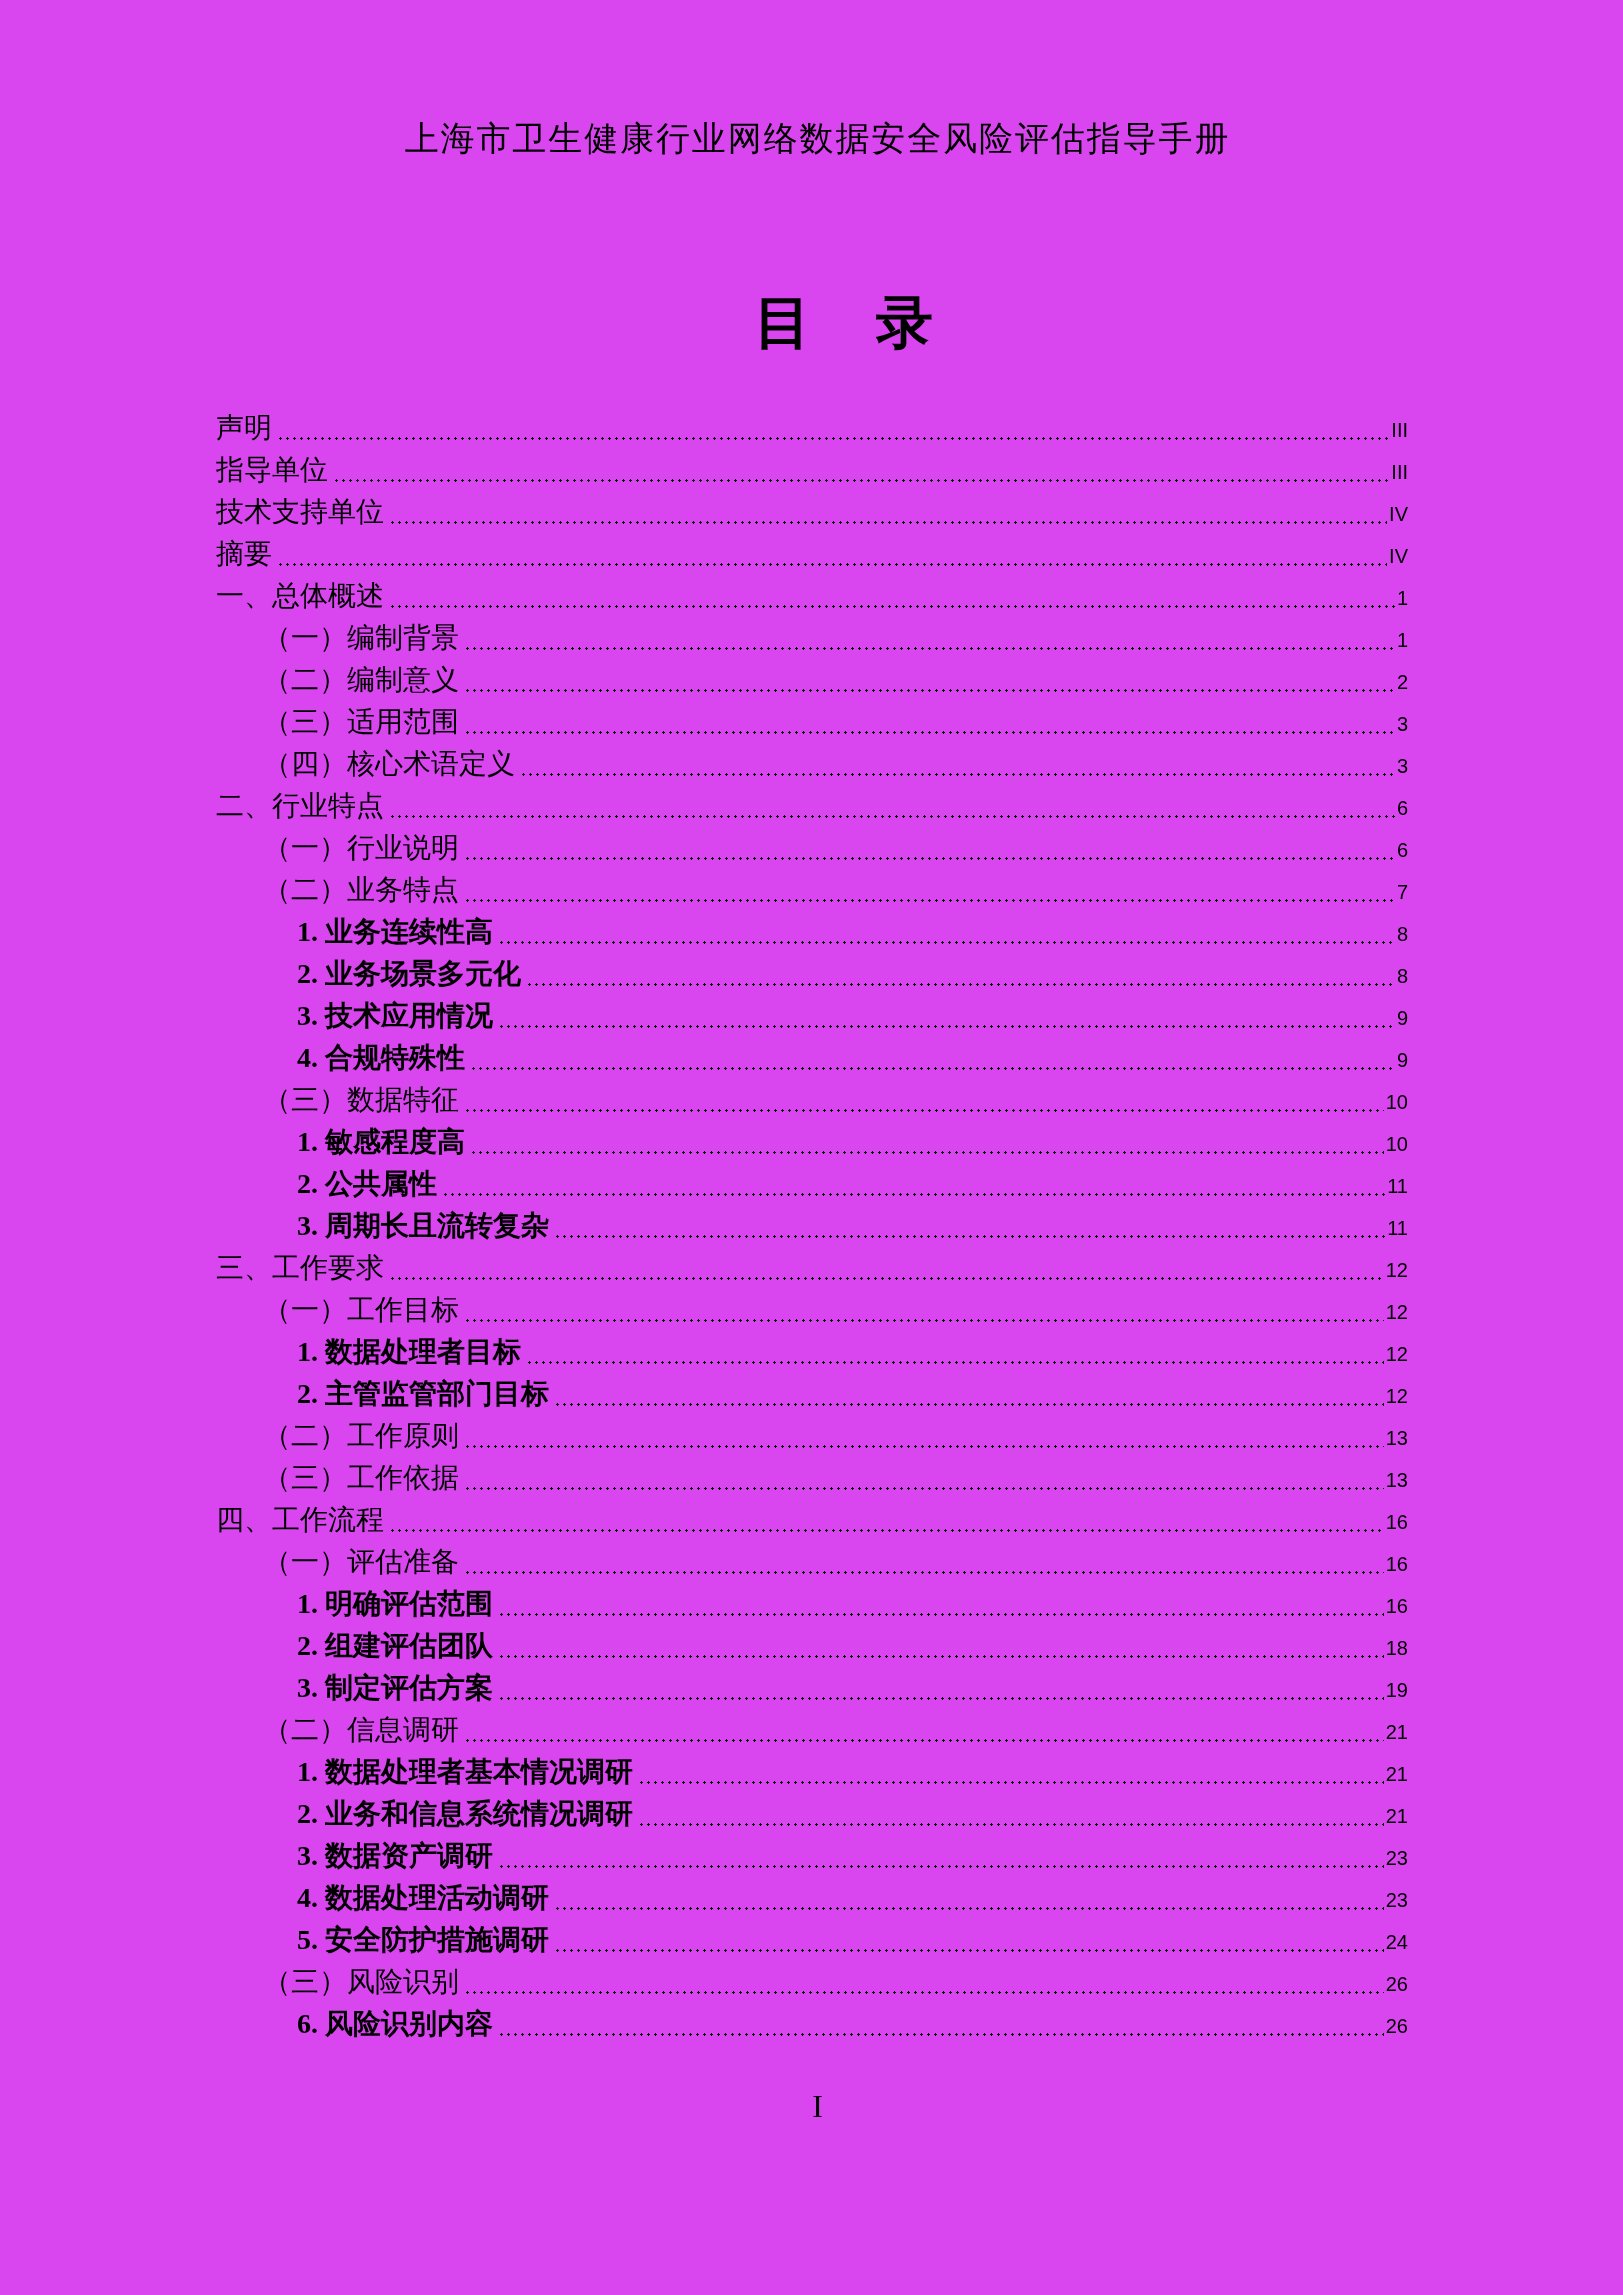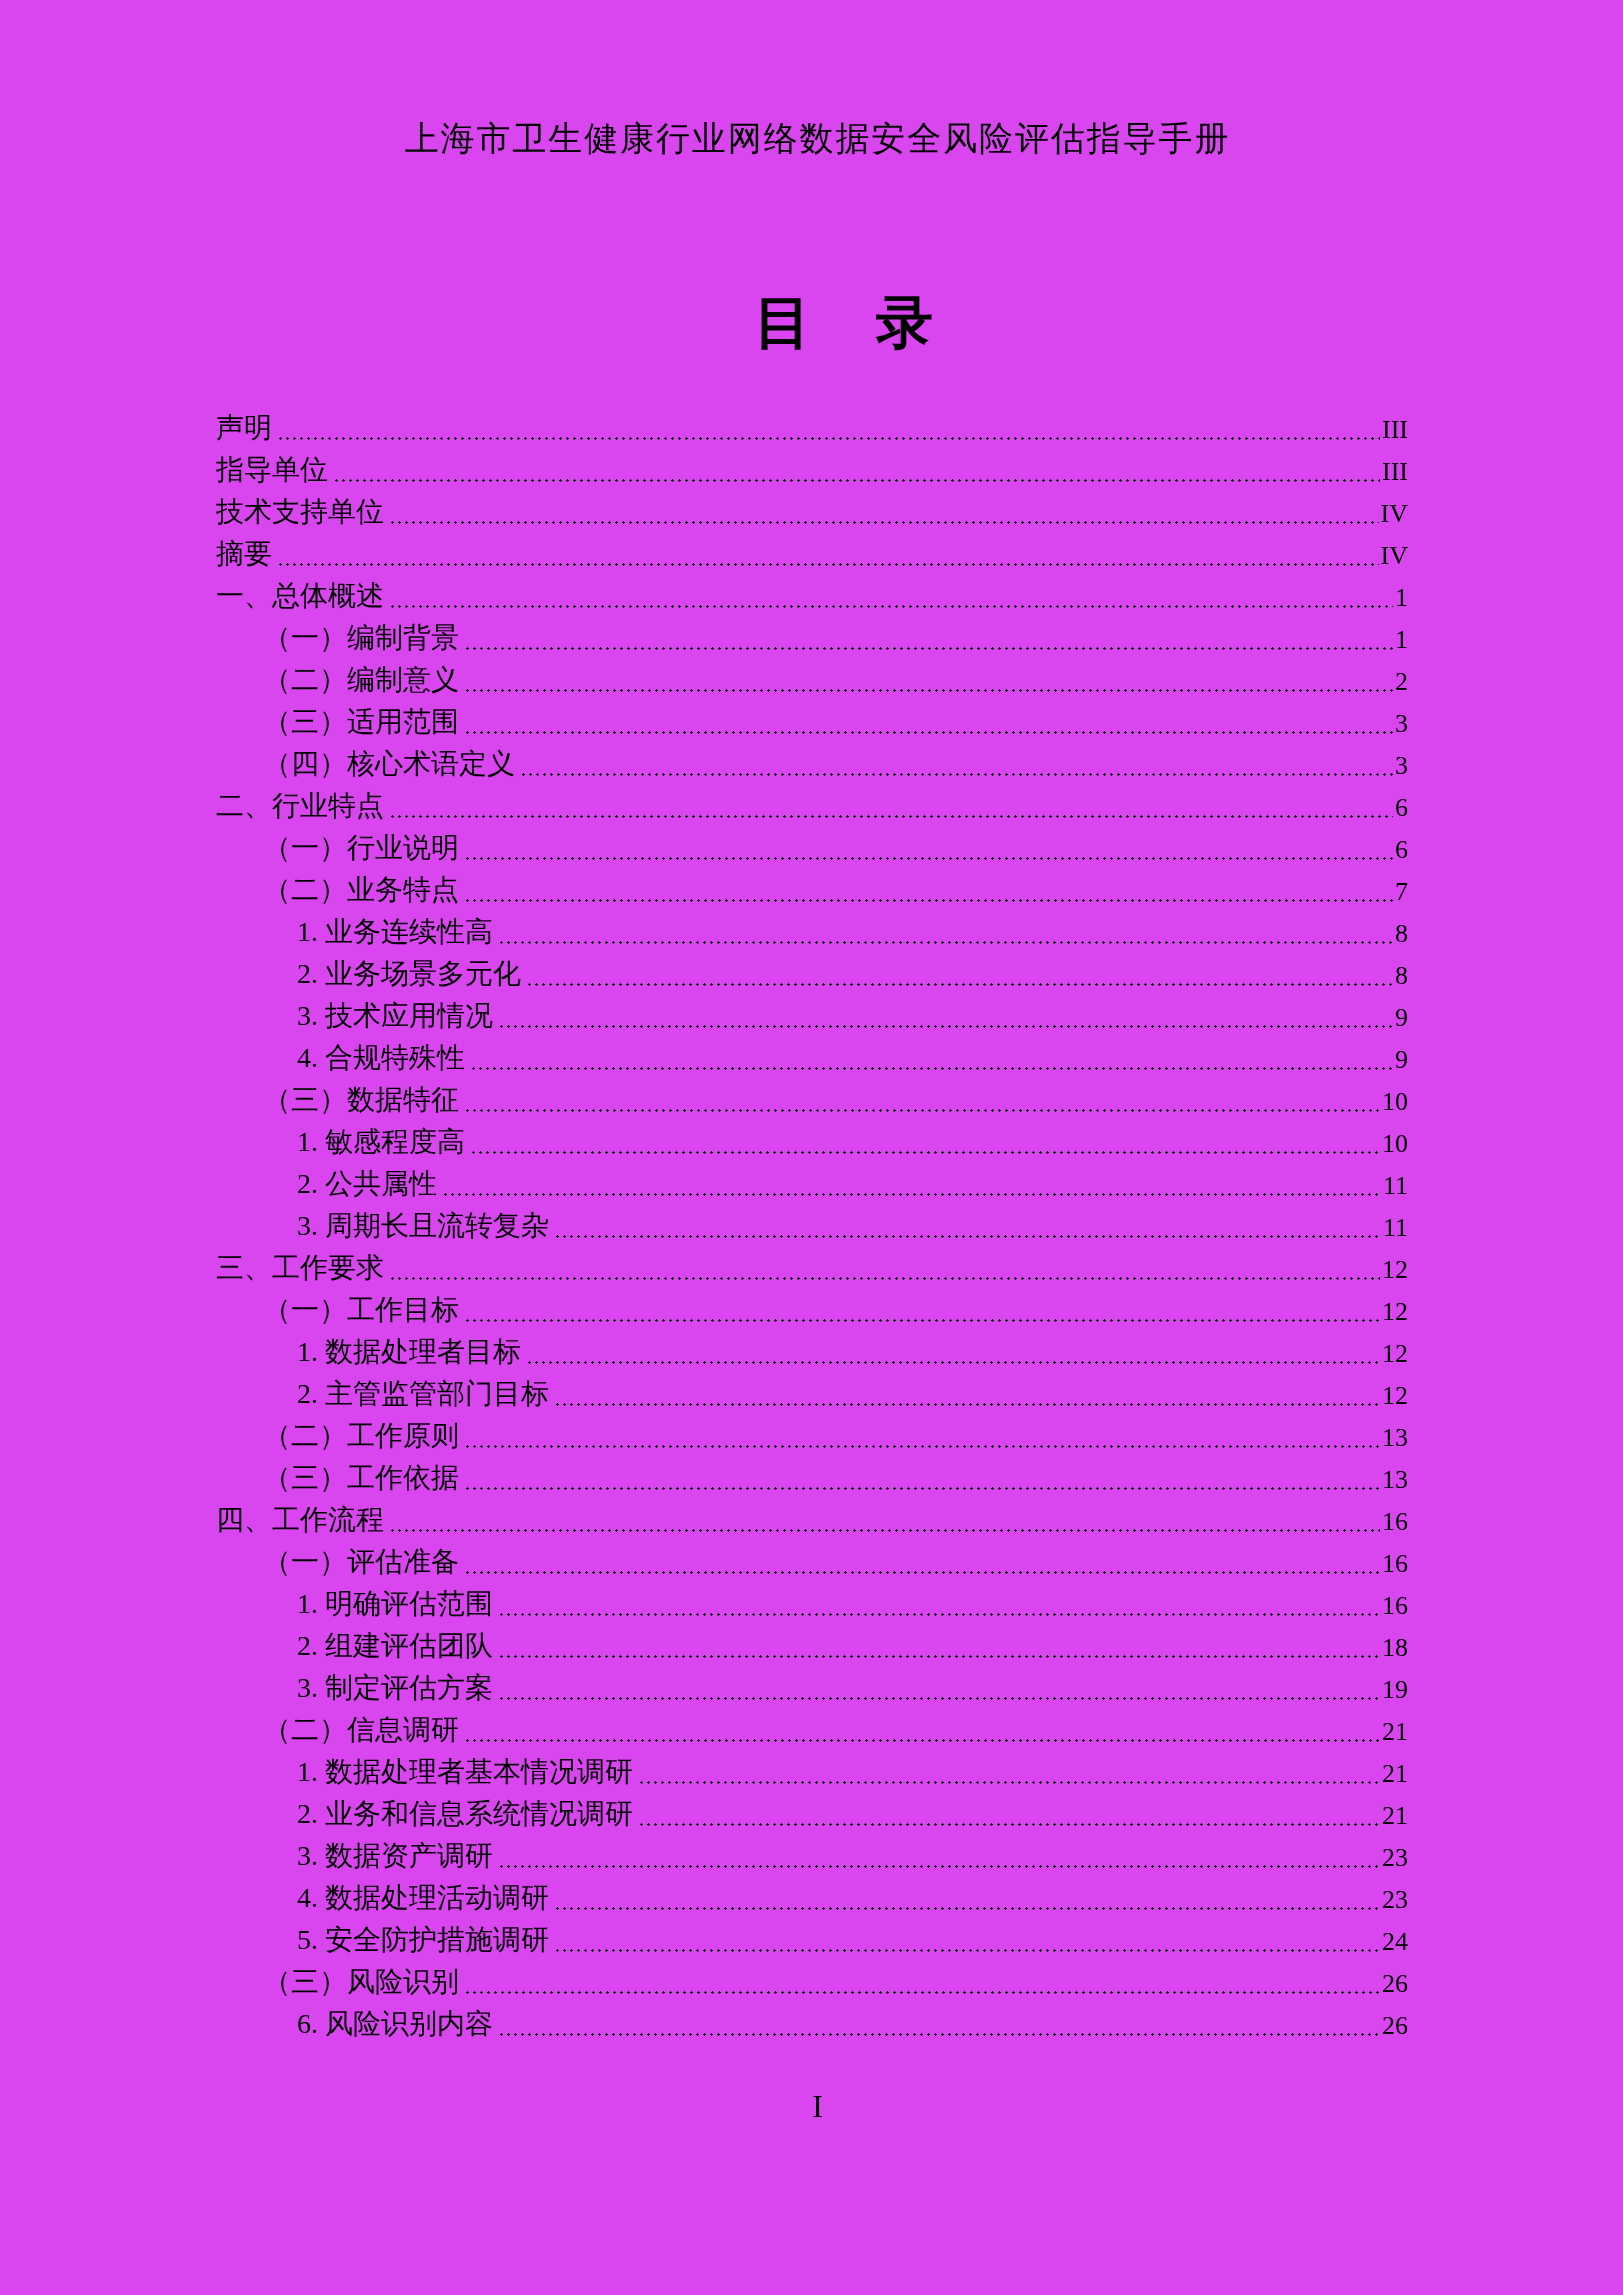--- a/index.html
+++ b/index.html
@@ -42,32 +42,32 @@
     display:flex;
     height:42px;
     align-items:stretch;
   }
   .toc-label {
     font-size:28px;
     line-height:42px;
     white-space:nowrap;
   }
   .toc-row.level-1 .toc-label { padding-left:47px; }
-  .toc-row.level-2 .toc-label { padding-left:81px; }
+  .toc-row.level-2 .toc-label { padding-left:81px;font-weight:bold; }
   .toc-dots {
     flex:1 1 auto;
     margin:0 1.9px 0 5px;
     background-image:radial-gradient(circle 1.4px, #000 97%, rgba(0,0,0,0) 100%);
     background-size:7px 3.2px;
     background-repeat:repeat-x;
     background-position:left bottom 9px;
   }
   .toc-page {
-    font-family:Liberation Serif, serif;
-    font-size:26px;
+    font-family:Liberation Sans, sans-serif;
+    font-size:20px;
     line-height:42px;
     position:relative;
     top:1.9px;
     white-space:nowrap;
   }
   .footer-page-number {
     position:absolute;
     top:2088px; left:0; width:100%;
     text-align:center;
     font-size:32px;

